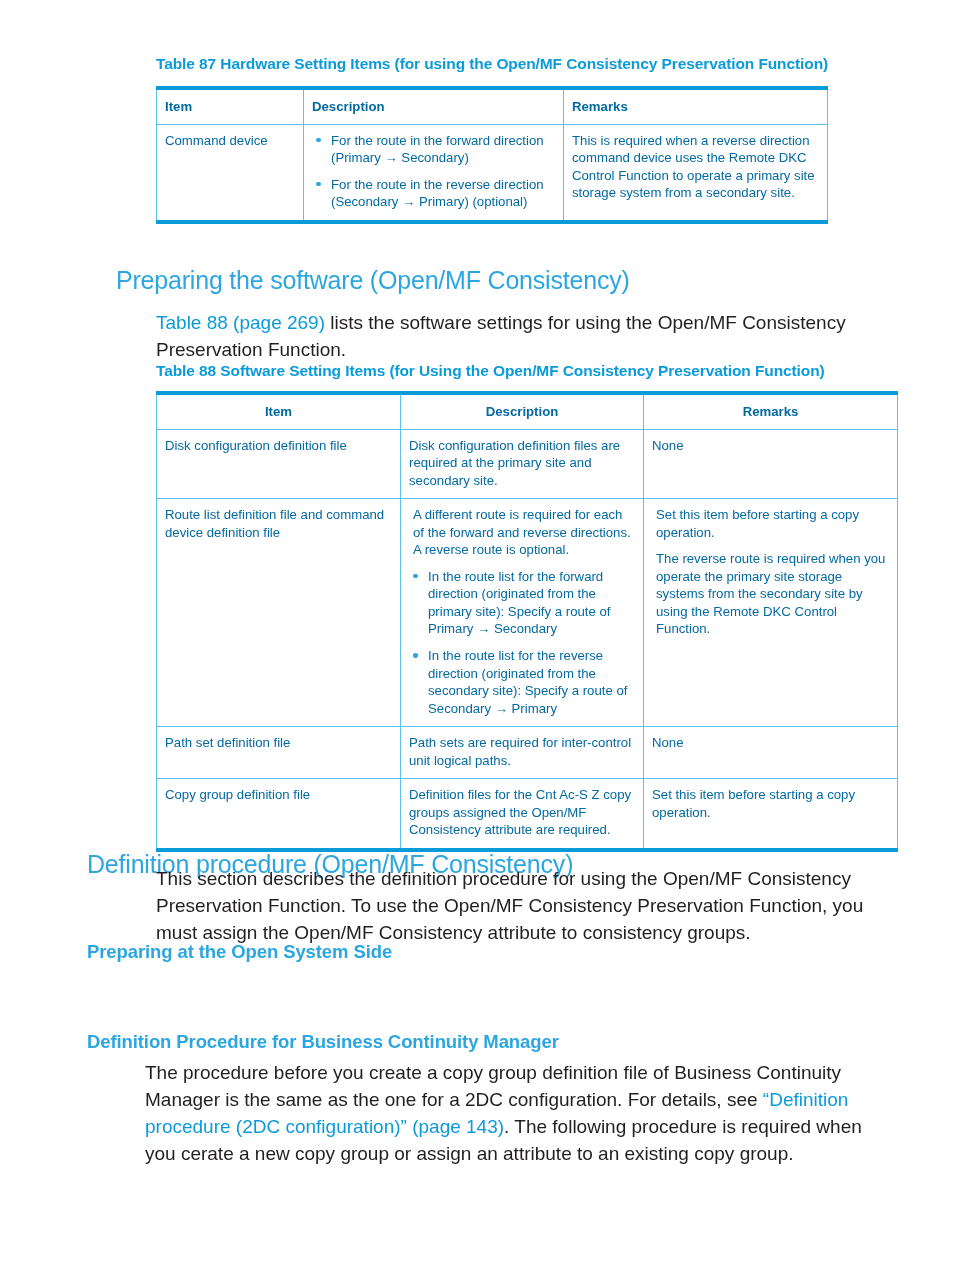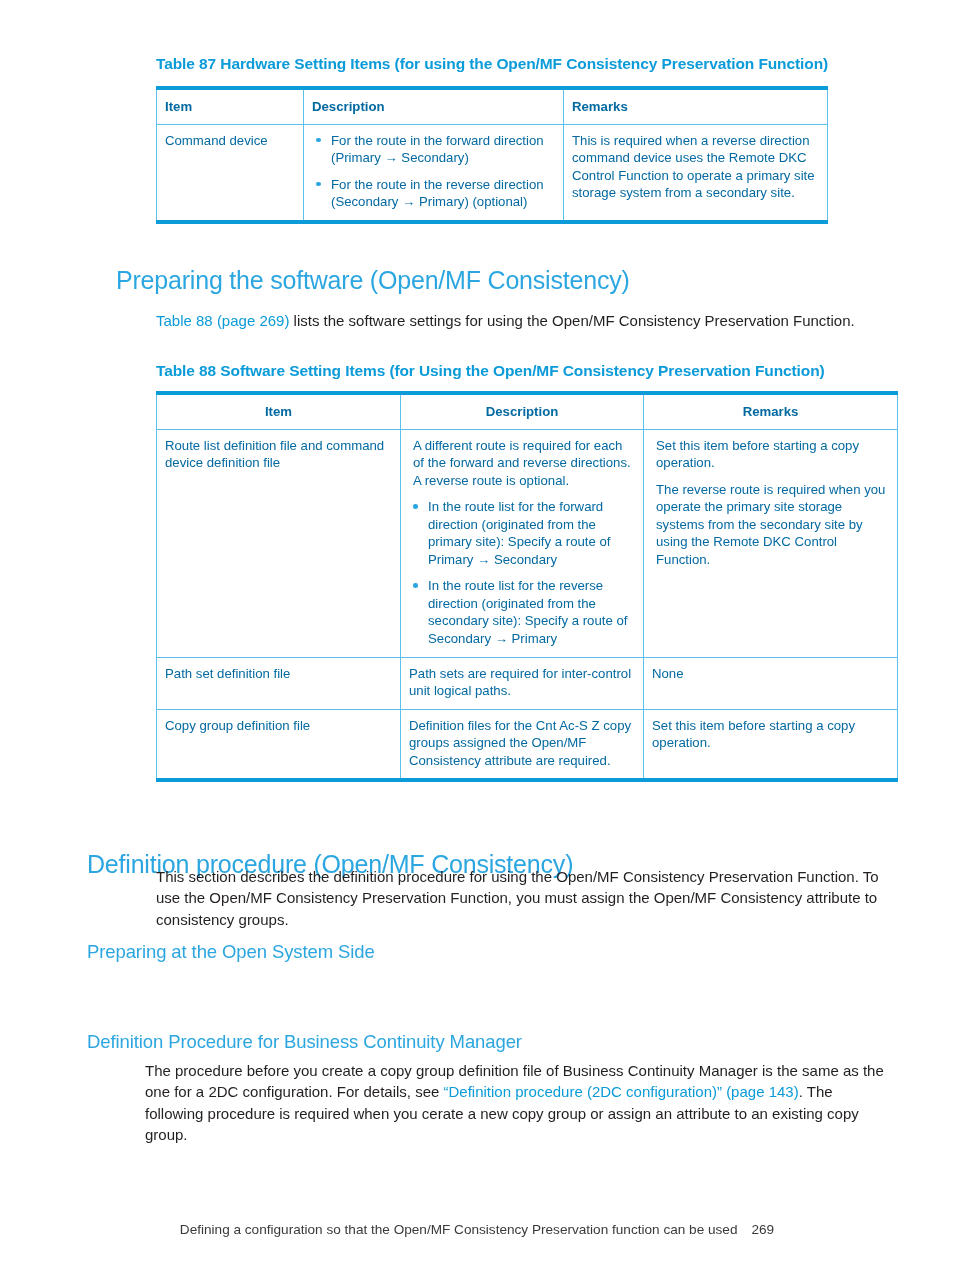--- a/index.html
+++ b/index.html
@@ -18,21 +18,21 @@
   .page {
     position: absolute;
     inset: 0;
     width: 954px;
     height: 1271px;
     overflow: hidden;
   }
 
   
   .body-text {
-    font-size: 15px;
+    font-size: 19px;
     line-height: 1.42;
     color: #231f20;
   }
   .link {
     color: #0b9bd9;
   }
 
   
   .table-caption {
     color: #0b9bd9;
@@ -42,21 +42,21 @@
   }
   .h1 {
     color: #2ba6e0;
     font-size: 25px;
     font-weight: normal;
     letter-spacing: -0.2px;
   }
   .h2 {
     color: #2ba6e0;
     font-size: 18.5px;
-    font-weight: normal;
+    font-weight: bold;
     letter-spacing: -0.1px;
   }
 
   
   table.doc-table {
     border-collapse: collapse;
     table-layout: fixed;
     font-size: 13.2px;
     line-height: 1.33;
     color: #0369a1;
@@ -200,20 +200,25 @@
     </colgroup>
     <thead>
       <tr>
         <th class="centered-head">Item</th>
         <th class="centered-head">Description</th>
         <th class="centered-head">Remarks</th>
       </tr>
     </thead>
     <tbody>
       <tr>
+        <td>Disk configuration definition file</td>
+        <td>Disk configuration definition files are required at the primary site and secondary site.</td>
+        <td>None</td>
+      </tr>
+      <tr>
         <td>Route list definition file and command device definition file</td>
         <td>
           <p class="cell-p">A different route is required for each of the forward and reverse directions. A reverse route is optional.</p>
           <ul class="cell-bullets">
             <li>In the route list for the forward direction (originated from the primary site): Specify a route of Primary → Secondary</li>
             <li>In the route list for the reverse direction (originated from the secondary site): Specify a route of Secondary → Primary</li>
           </ul>
         </td>
         <td>
           <p class="cell-p">Set this item before starting a copy operation.</p>
@@ -234,17 +239,14 @@
   </table>
 
   <div class="abs h1" id="h-def-proc">Definition procedure (Open/MF Consistency)</div>
   <div class="abs body-text" id="p-def-proc">This section describes the definition procedure for using the Open/MF Consistency Preservation Function. To use the Open/MF Consistency Preservation Function, you must assign the Open/MF Consistency attribute to consistency groups.</div>
 
   <div class="abs h2" id="h-prep-open">Preparing at the Open System Side</div>
 
   <div class="abs h2" id="h-def-bcm">Definition Procedure for Business Continuity Manager</div>
   <div class="abs body-text" id="p-def-bcm"><span>The procedure before you create a copy group definition file of Business Continuity Manager is the same as the one for a 2DC configuration. For details, see </span><span class="link">“Definition procedure (2DC configuration)” (page 143)</span><span>. The following procedure is required when you cerate a new copy group or assign an attribute to an existing copy group.</span></div>
 
-  <div class="footer">
-    <span>Defining a configuration so that the Open/MF Consistency Preservation function can be used</span><span class="fnum">269</span>
-  </div>
 
 </div>
 
 </body></html>

